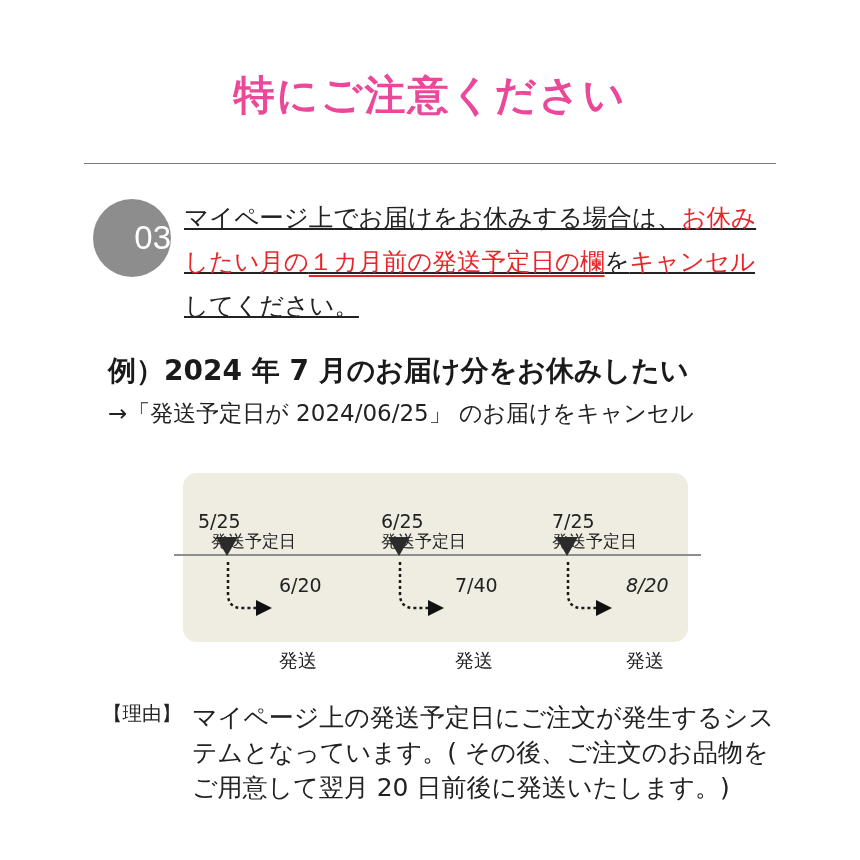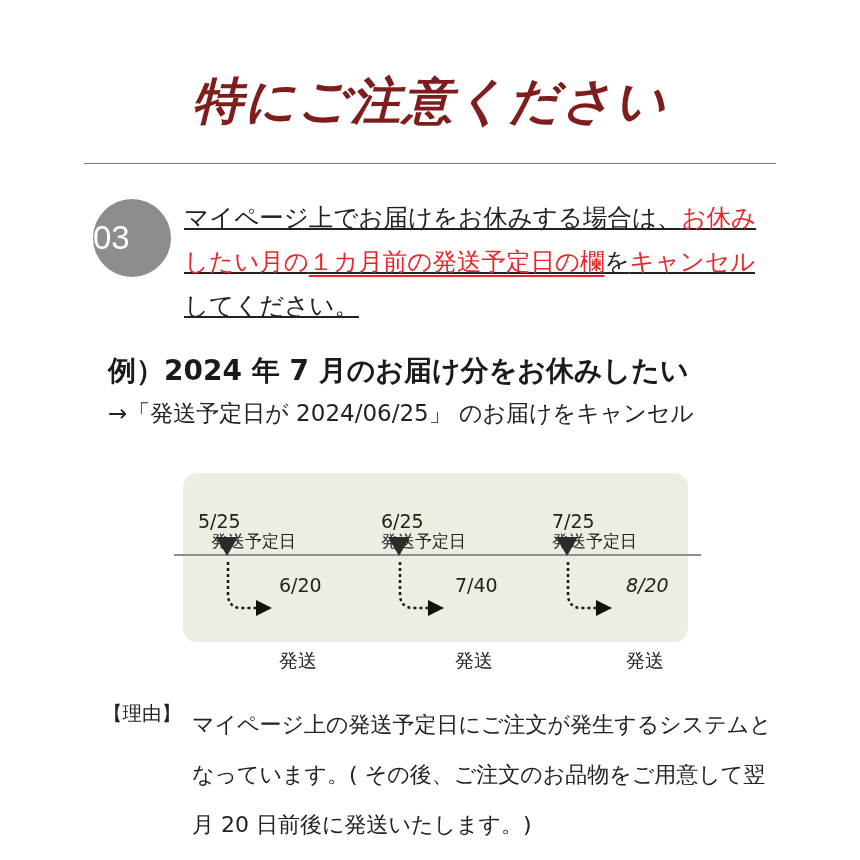--- a/index.html
+++ b/index.html
@@ -2,28 +2,28 @@
 <html><head>
 <meta charset="utf-8">
 <style>
   html, body { margin: 0; padding: 0; }
   body {
     width: 860px; height: 860px; background: #ffffff; position: relative; overflow: hidden;
     font-family: "DejaVu Sans", "Liberation Sans", sans-serif; color: #1a1a1a;
   }
   .title {
     position: absolute; left: 0; top: 68px; width: 860px; text-align: center;
-    font-size: 50px; font-weight: bold; letter-spacing: 2px; color: #7f1d1d; font-style: italic;
+    font-size: 41px; font-weight: bold; letter-spacing: 2px; color: #ec4899;
   }
   .divider {
     position: absolute; left: 84px; top: 163px; width: 692px; height: 1px; background: #7a7a7a;
   }
   .badge {
     position: absolute; left: 93px; top: 199px; width: 78px; height: 78px; border-radius: 50%;
-    background: #8d8d8d; color: #fff; font-size: 33px; display: flex; align-items: center; justify-content: flex-start;
+    background: #8d8d8d; color: #fff; font-size: 33px; display: flex; align-items: center; justify-content: flex-end;
     font-family: "Liberation Sans", sans-serif;
   }
   .step-text {
     position: absolute; left: 184px; top: 196px; width: 590px;
     font-size: 24.5px; line-height: 44px; color: #222; text-decoration: underline;
   }
   .red { color: #e8262a; }
   .ul { text-decoration: underline; text-decoration-thickness: 1.5px; text-underline-offset: 5px; }
   .example-title {
     position: absolute; left: 108px; top: 352px; font-size: 28px; font-weight: bold; color: #1a1a1a;
@@ -44,21 +44,21 @@
     position: absolute; width: 0; height: 0;
     border-left: 11px solid transparent; border-right: 11px solid transparent; border-top: 19px solid #2b2b2b;
   }
   .arrow-svg { position: absolute; }
   .ship-date { position: absolute; font-size: 19px; color: #222; }
   .ship-label { position: absolute; font-size: 19px; color: #222; margin-top: 44px; }
   .reason-head {
     position: absolute; left: 103px; top: 700px; font-size: 19.5px; color: #222;
   }
   .reason-text {
-    position: absolute; left: 192px; top: 700px; width: 590px; font-size: 22px; line-height: 50px; color: #222;
+    position: absolute; left: 192px; top: 700px; width: 590px; font-size: 25px; line-height: 35px; color: #222;
   }
 </style>
 </head>
 <body>
 
 <div class="title">特にご注意ください</div>
 <div class="divider"></div>
 
 <div class="badge">
   <span>03</span>

